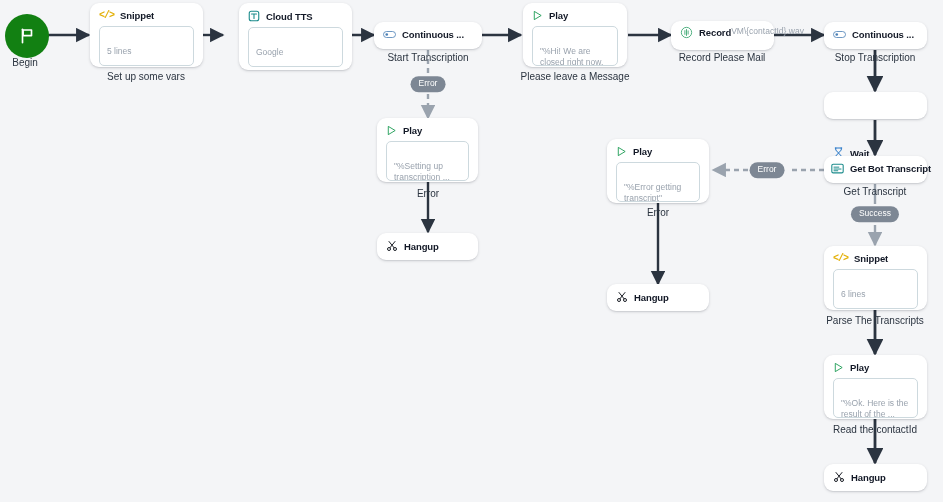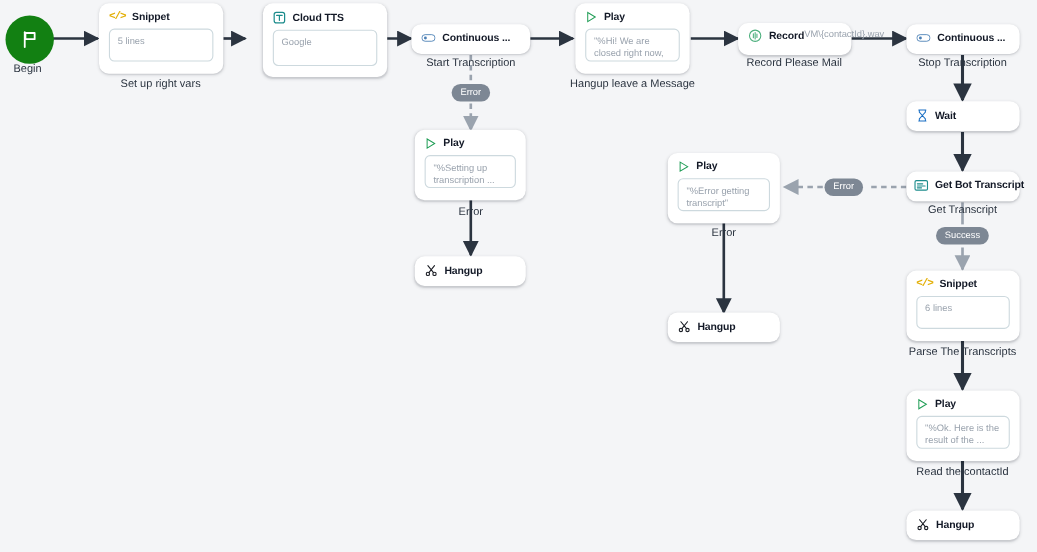--- a/index.html
+++ b/index.html
@@ -50,21 +50,21 @@
     color: #9aa3ae;
     white-space: nowrap;
     line-height: 1.15;
   }
   .head-text { display: flex; flex-direction: row; justify-content: center; }
   .node-body {
     margin: 0 9px 9px 9px;
     border: 1px solid #cdd9de;
     border-radius: 5px;
     background: #fff;
-    padding: 5px 7px;
+    padding: 19px 7px;
     font-size: 8.5px;
     color: #99a2ad;
     line-height: 1.35;
     box-sizing: border-box;
     overflow: hidden;
   }
 
   
   .icon { display: inline-flex; align-items: center; justify-content: center; flex: none; }
   .icon-snippet { font-size: 10px; font-weight: bold; color: #e3b008; letter-spacing: -1px; font-family: "Liberation Mono", monospace; }
@@ -172,21 +172,21 @@
   </div>
   <div class="caption" style="left:25px; top:57px;">Begin</div>
 
   <div class="node" style="left:90px; top:3px; width:113px; height:64px;">
     <div class="node-head">
       <span class="icon icon-snippet">&lt;/&gt;</span>
       <span class="node-title">Snippet</span>
     </div>
     <div class="node-body" style="height:30px;">5 lines</div>
   </div>
-  <div class="caption" style="left:146px; top:71px;">Set up right vars</div>
+  <div class="caption" style="left:146px; top:71px;">Set up some vars</div>
 
   <div class="node" style="left:227px; top:3px; width:113px; height:67px;margin-left:12px;">
     <div class="node-head">
       <span class="icon">
         <svg width="12" height="12" viewBox="0 0 24 24">
             <rect x="2.5" y="2.5" width="19" height="19" rx="4" fill="none" stroke="#1c8c8c" stroke-width="2.2"></rect>
             <path d="M7 8 h10 M12 8 v9" stroke="#1c8c8c" stroke-width="2.2" stroke-linecap="round"></path>
           </svg>
       </span>
       <span class="node-title">Cloud TTS</span>
@@ -240,21 +240,21 @@
     <div class="node-head">
       <span class="icon">
         <svg width="11" height="11" viewBox="0 0 24 24">
             <path d="M5 3 L20 12 L5 21 z" fill="none" stroke="#1f9d55" stroke-width="2"></path>
           </svg>
       </span>
       <span class="node-title">Play</span>
     </div>
     <div class="node-body" style="height:30px;">"%Hi! We are closed right now, ...</div>
   </div>
-  <div class="caption" style="left:575px; top:71px;">Hangup leave a Message</div>
+  <div class="caption" style="left:575px; top:71px;">Please leave a Message</div>
 
   <div class="node compact" style="left:671px; top:21px; width:103px; height:29px;">
     <div class="node-head" style="padding:5px 9px;">
       <span class="icon">
         <svg width="13" height="13" viewBox="0 0 24 24">
             <circle cx="12" cy="12" r="9.5" fill="none" stroke="#4caf7d" stroke-width="1.8"></circle>
             <path d="M9 8.5 v7 M12 6.5 v11 M15 9 v6" stroke="#4caf7d" stroke-width="1.8" stroke-linecap="round"></path>
           </svg>
       </span>
       <span class="head-text">
@@ -272,21 +272,21 @@
             <rect x="1" y="1" width="24" height="12" rx="6" fill="none" stroke="#4a7fb5" stroke-width="1.6"></rect>
             <circle cx="7.5" cy="7" r="2.6" fill="#4a7fb5"></circle>
           </svg>
       </span>
       <span class="node-title">Continuous ...</span>
     </div>
   </div>
   <div class="caption" style="left:875px; top:52px;">Stop Transcription</div>
 
   <div class="node compact" style="left:824px; top:92px; width:103px; height:27px;">
-    <div class="node-head" style="padding:7px 9px;">
+    <div class="node-head" style="padding:7px 9px;margin-top:48px;">
       <span class="icon">
         <svg width="11" height="12" viewBox="0 0 20 24">
             <path d="M3.5 2 h13 M3.5 22 h13 M4.5 2 v4 L10 12 L15.5 6 V2 M4.5 22 v-4 L10 12 L15.5 18 v4" fill="none" stroke="#1a6fc4" stroke-width="1.9" stroke-linejoin="round" stroke-linecap="round"></path>
           </svg>
       </span>
       <span class="node-title">Wait</span>
     </div>
   </div>
 
   <div class="node compact" style="left:824px; top:156px; width:103px; height:27px;">

